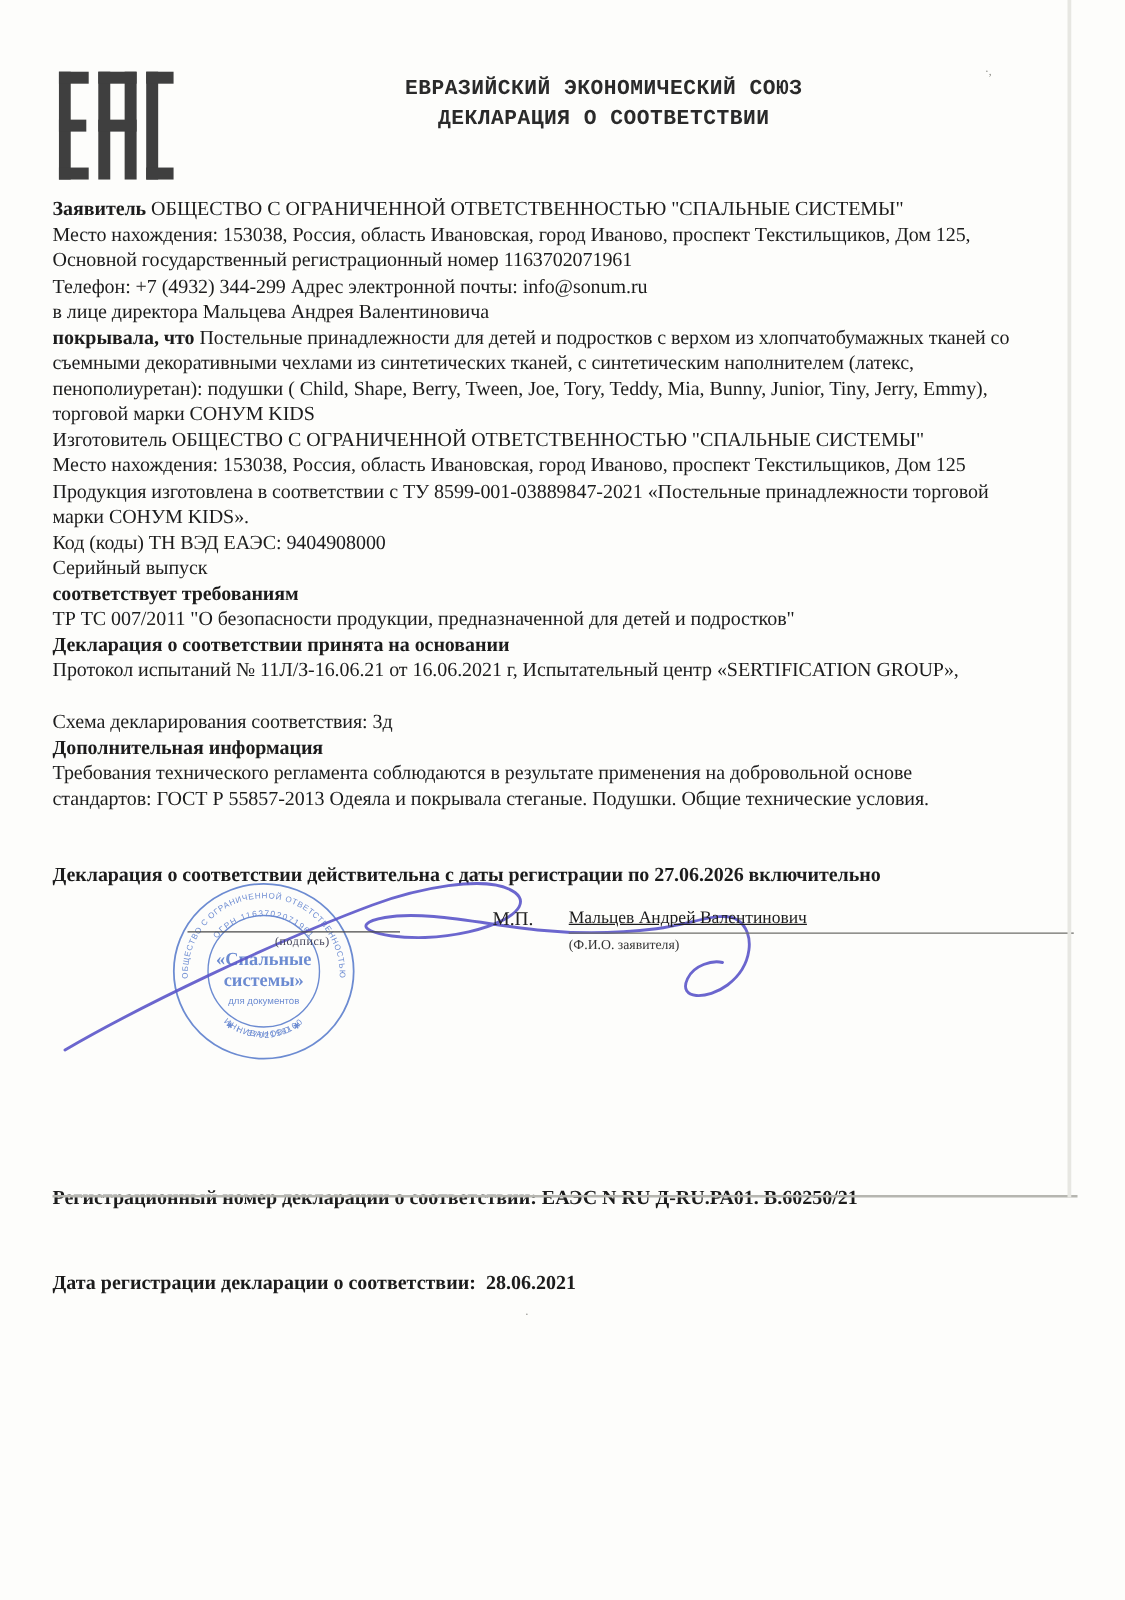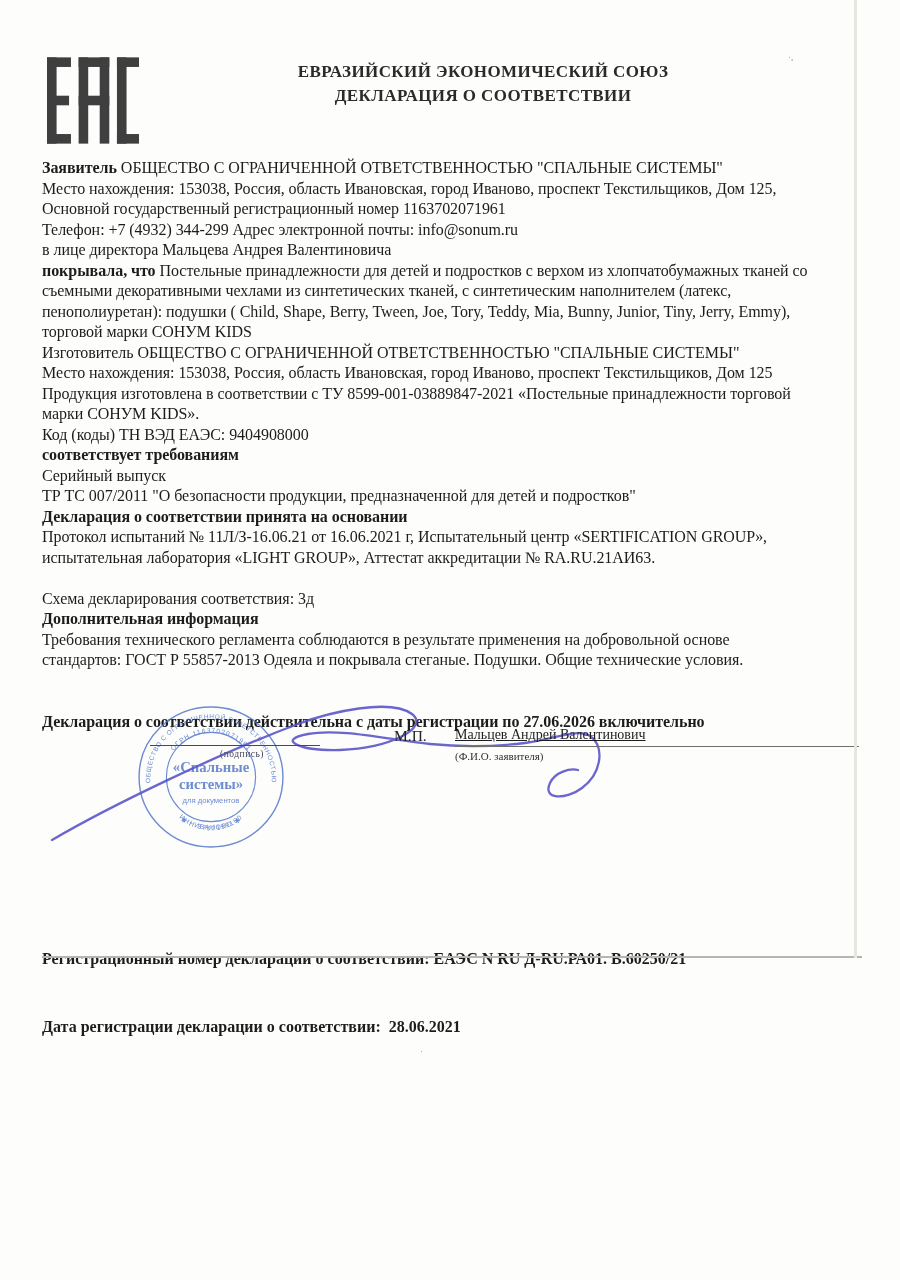--- a/index.html
+++ b/index.html
@@ -2,21 +2,21 @@
 <html><head>
 <meta charset="utf-8">
 <style>
   html,body{margin:0;padding:0;}
   body{width:900px;height:1280px;position:relative;background:#fdfdfb;
        font-family:"Liberation Serif",serif;color:#1c1c1c;overflow:hidden;}
   .abs{position:absolute;}
   
   #eac-logo{left:47px;top:55px;width:92px;height:91px;}
   #title{left:133px;top:60px;width:700px;text-align:center;
-         font-family:Liberation Serif, serif;font-weight:bold;
+         font-family:Liberation Mono, monospace;font-weight:bold;
          font-size:17px;line-height:24px;color:#2a2a2a;letter-spacing:.4px;}
   
   #body-text{left:42px;top:158px;width:822px;font-size:16px;letter-spacing:-.05px;}
   .ln{height:20.5px;line-height:20.5px;white-space:nowrap;}
   .ln .b{font-weight:bold;}
   
   #sig-line{left:150px;top:745px;width:170px;border-top:1.5px solid #4a4a4a;}
   #podpis{left:220px;top:749px;font-size:9.5px;color:#44445a;letter-spacing:.5px;}
   #mp{left:394px;top:727px;font-size:15.5px;color:#222;}
   #name-wrap{left:455px;top:727px;width:404px;text-align:left;
@@ -67,26 +67,25 @@
   <div class="ln"><span class="b"></span><span>в лице директора Мальцева Андрея Валентиновича</span></div>
   <div class="ln"><span class="b">покрывала, что</span><span> Постельные принадлежности для детей и подростков с верхом из хлопчатобумажных тканей со</span></div>
   <div class="ln"><span class="b"></span><span>съемными декоративными чехлами из синтетических тканей, с синтетическим наполнителем (латекс,</span></div>
   <div class="ln"><span class="b"></span><span>пенополиуретан): подушки ( Child, Shape, Berry, Tween, Joe, Tory, Teddy, Mia, Bunny, Junior, Tiny, Jerry, Emmy),</span></div>
   <div class="ln"><span class="b"></span><span>торговой марки СОНУМ KIDS</span></div>
   <div class="ln"><span class="b"></span><span>Изготовитель ОБЩЕСТВО С ОГРАНИЧЕННОЙ ОТВЕТСТВЕННОСТЬЮ "СПАЛЬНЫЕ СИСТЕМЫ"</span></div>
   <div class="ln"><span class="b"></span><span>Место нахождения: 153038, Россия, область Ивановская, город Иваново, проспект Текстильщиков, Дом 125</span></div>
   <div class="ln"><span class="b"></span><span>Продукция изготовлена в соответствии с ТУ 8599-001-03889847-2021 «Постельные принадлежности торговой</span></div>
   <div class="ln"><span class="b"></span><span>марки СОНУМ KIDS».</span></div>
   <div class="ln"><span class="b"></span><span>Код (коды) ТН ВЭД ЕАЭС: 9404908000</span></div>
+  <div class="ln"><span class="b"></span><span>Серийный выпуск</span></div>
   <div class="ln"><span class="b">соответствует требованиям</span><span></span></div>
-  <div class="ln"><span class="b"></span><span>Серийный выпуск</span></div>
   <div class="ln"><span class="b"></span><span>ТР ТС 007/2011 "О безопасности продукции, предназначенной для детей и подростков"</span></div>
   <div class="ln"><span class="b">Декларация о соответствии принята на основании</span><span></span></div>
   <div class="ln"><span class="b"></span><span>Протокол испытаний № 11Л/З-16.06.21 от 16.06.2021 г, Испытательный центр «SERTIFICATION GROUP»,</span></div>
-  <div class="ln"><span class="b"></span><span>испытательная лаборатория «LIGHT GROUP», Аттестат аккредитации № RA.RU.21АИ63.</span></div>
   <div class="ln"><span class="b"></span><span></span></div>
   <div class="ln"><span class="b"></span><span>Схема декларирования соответствия: 3д</span></div>
   <div class="ln"><span class="b">Дополнительная информация</span><span></span></div>
   <div class="ln"><span class="b"></span><span>Требования технического регламента соблюдаются в результате применения на добровольной основе</span></div>
   <div class="ln"><span class="b"></span><span>стандартов: ГОСТ Р 55857-2013 Одеяла и покрывала стеганые. Подушки. Общие технические условия.</span></div>
   <div class="ln"><span class="b"></span><span></span></div>
   <div class="ln"><span class="b"></span><span></span></div>
   <div class="ln"><span class="b">Декларация о соответствии действительна с даты регистрации по 27.06.2026 включительно</span><span></span></div>
 </div>
 

